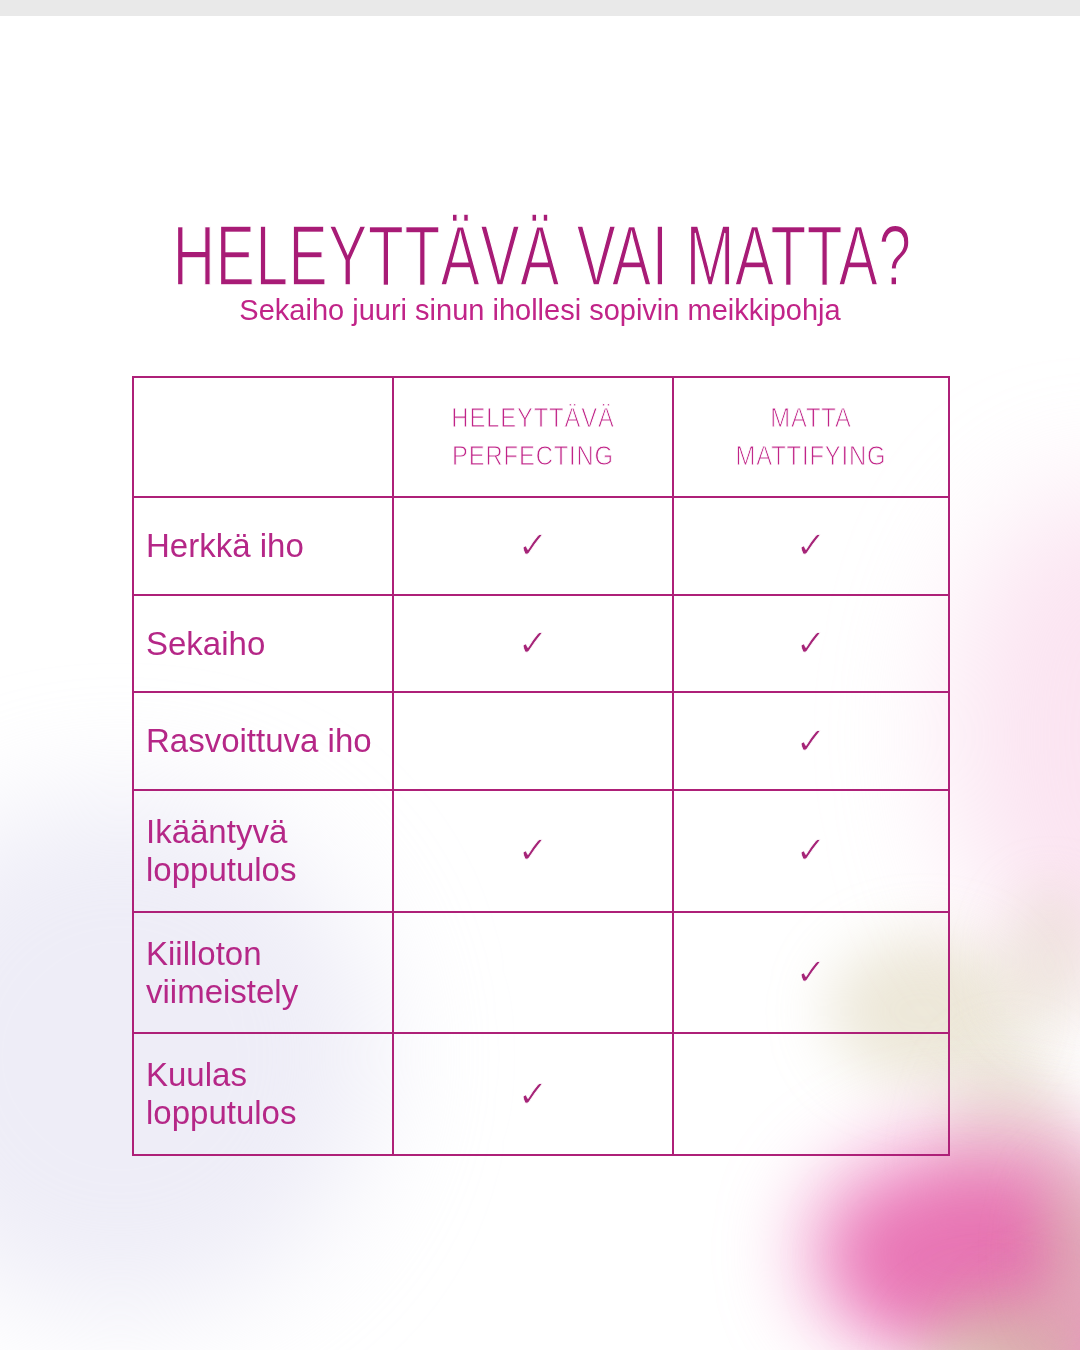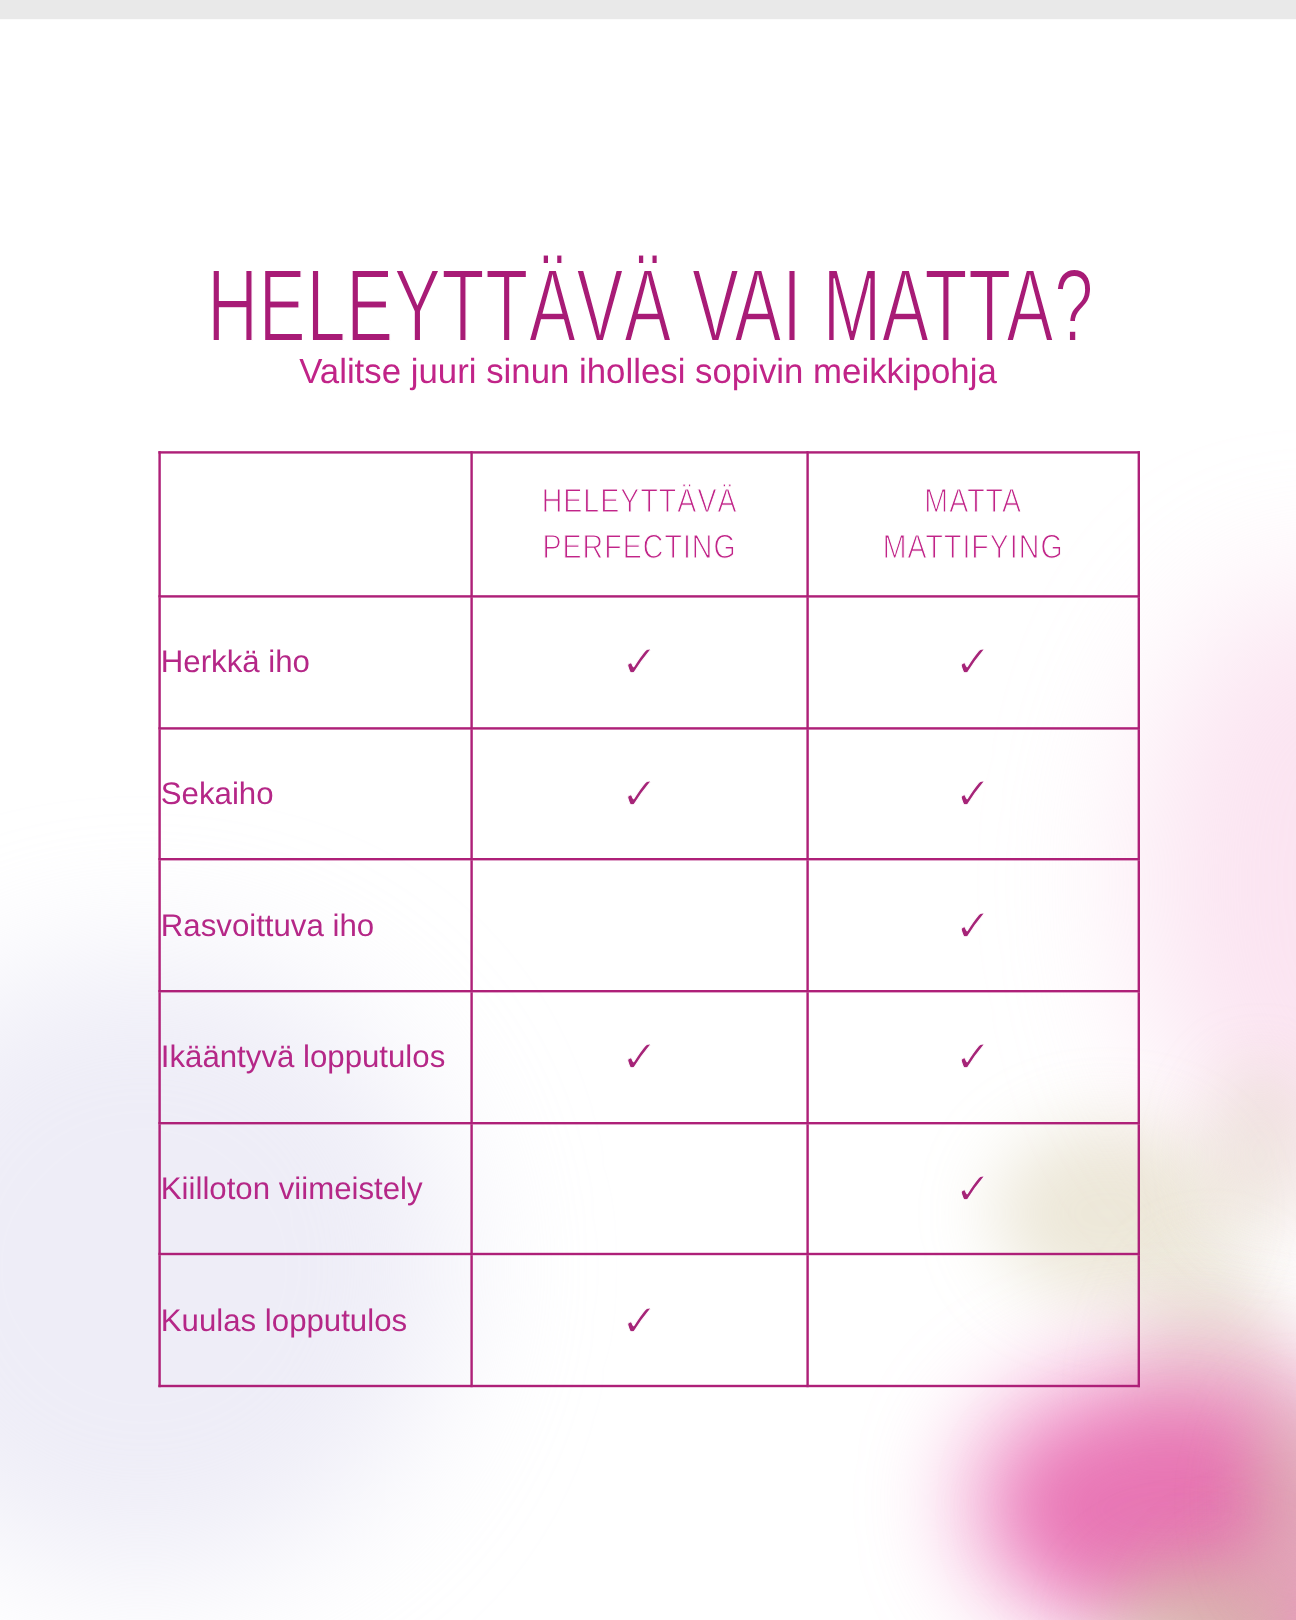--- a/index.html
+++ b/index.html
@@ -46,33 +46,33 @@
 
   
   table.cmp{
     position:absolute;left:132px;top:360px;
     width:816px;height:780px;
     border-collapse:collapse;table-layout:fixed;
     background:transparent;
   }
   table.cmp td,table.cmp th{
     border:2px solid var(--c_border,#ae2078);
-    padding:0;vertical-align:middle;
+    padding:12px;vertical-align:middle;
     background:transparent;
   }
   tr.head-row{height:120px;}
   tr.body-row{height:82px;}
   th.col-head{
     text-align:center;font-weight:400;
     font-size:28px;line-height:1.35;letter-spacing:1px;
     color:var(--c_accent,#c12488);
   }
   th.col-head .hline{transform:scaleX(.85);transform-origin:50% 50%;-webkit-text-stroke:.9px #ffffff;}
   td.row-label{
-    font-size:26px;font-weight:400;
+    font-size:33px;font-weight:400;
     color:var(--c_label,#b52787);
     padding-left:22px;text-align:left;
   }
   td.check-cell{text-align:center;}
   td.check-cell .check{
     font-size:37px;line-height:1;
     color:var(--c_check,#a62478);
     -webkit-text-stroke:.8px #ffffff;
     font-family:"DejaVu Sans",sans-serif;
   }
@@ -87,21 +87,21 @@
   <div class="blob branch-1"></div>
   <div class="blob branch-2"></div>
   <div class="blob branch-3"></div>
   <div class="blob flower-main"></div>
   <div class="blob flower-core"></div>
   <div class="blob flower-corner"></div>
   <div class="blob green-1"></div>
   <div class="blob green-2"></div>
 
   <h1 class="title">HELEYTTÄVÄ VAI MATTA?</h1>
-  <p class="subtitle">Valitse juuri sinun ihollesi sopivin meikkipohja</p>
+  <p class="subtitle">Sekaiho juuri sinun ihollesi sopivin meikkipohja</p>
 
   <table class="cmp">
     <colgroup>
       <col style="width:260px">
         <col style="width:280px">
         <col style="width:276px">
     </colgroup>
     <thead>
       <tr class="head-row">
         <th></th>

